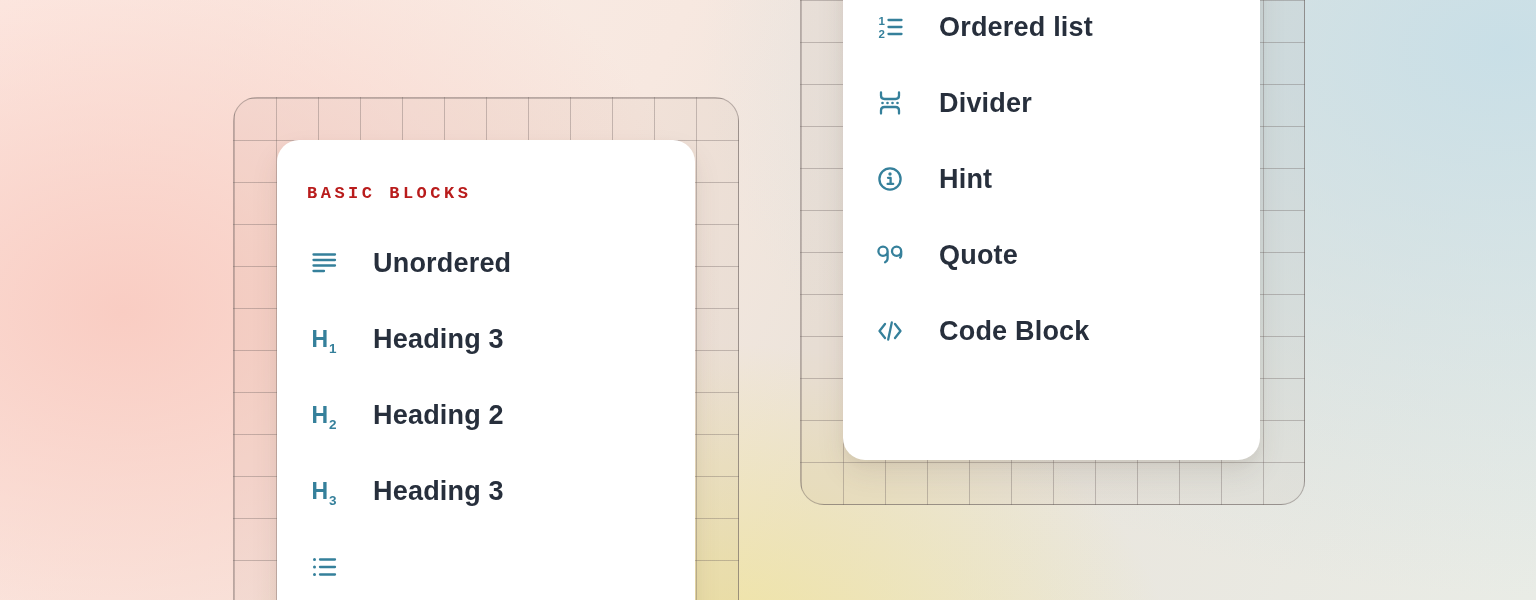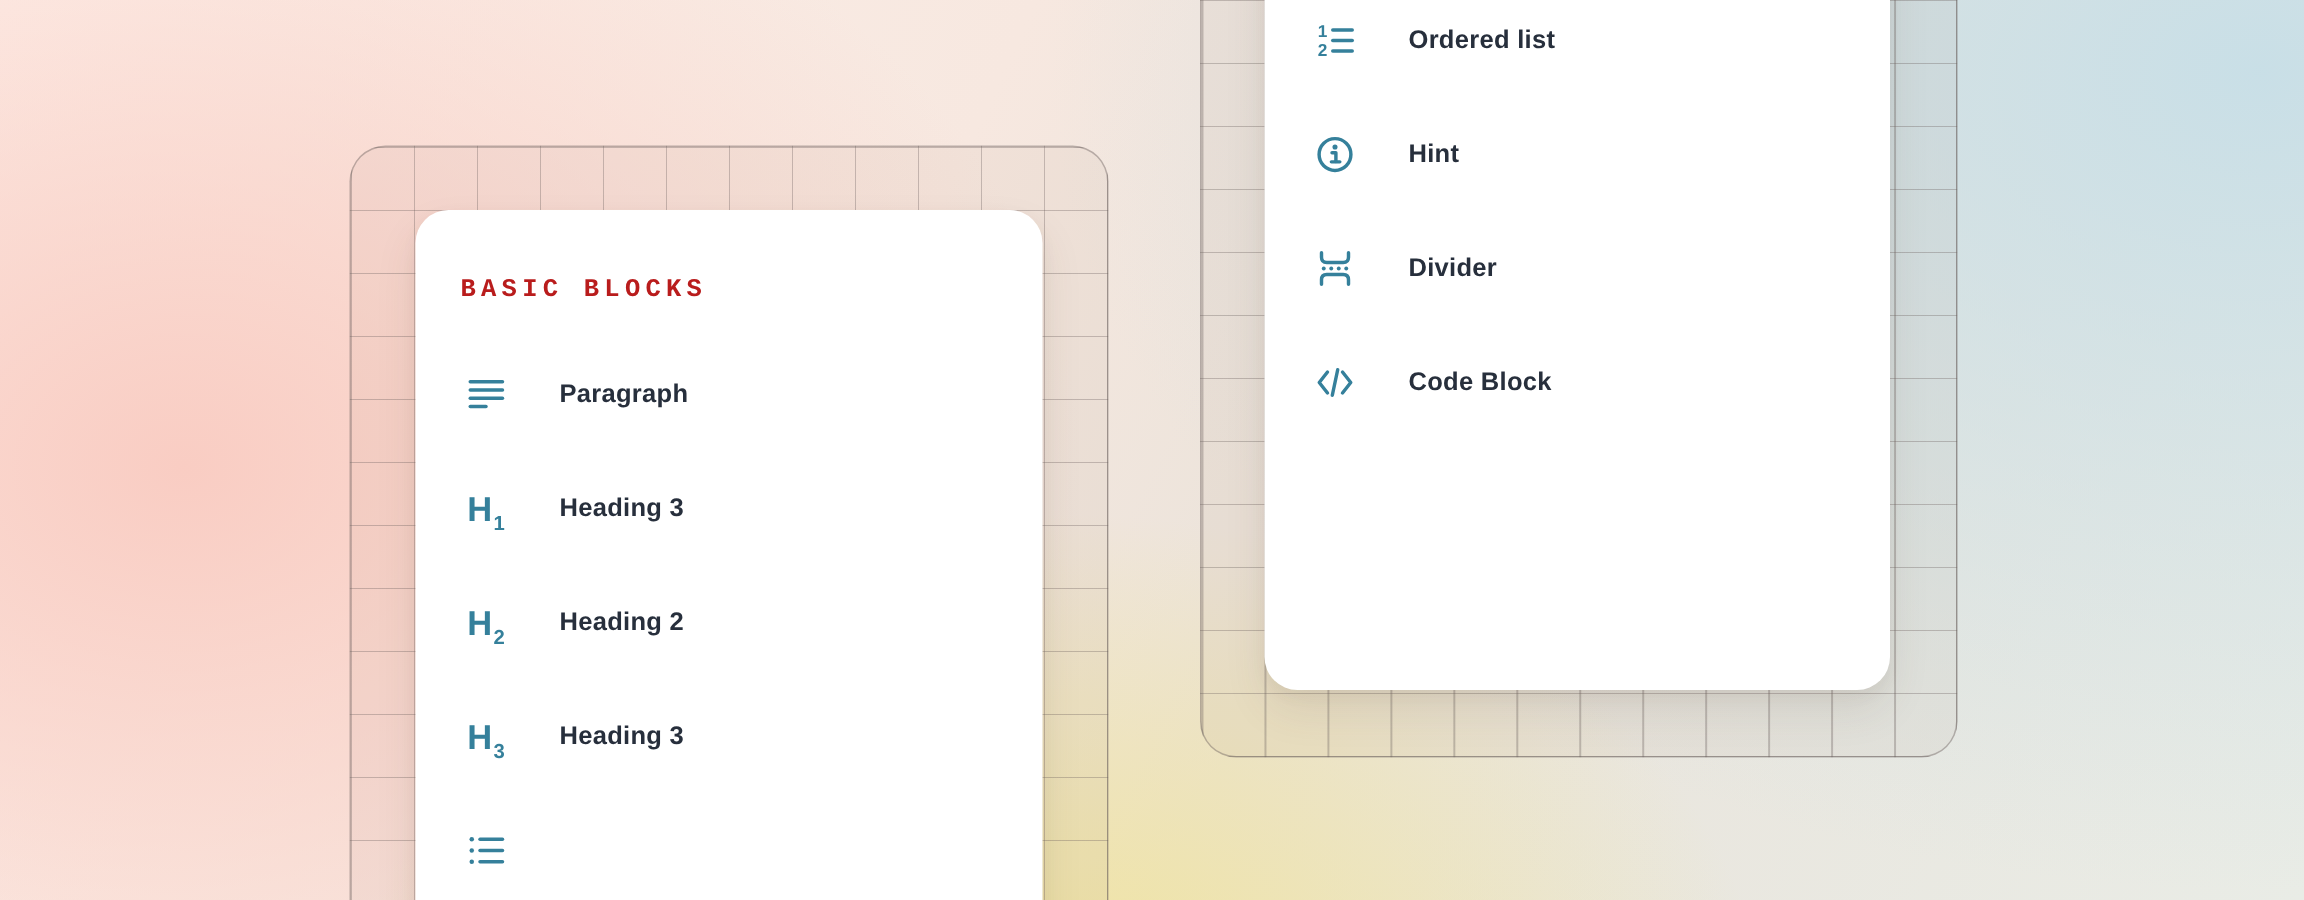--- a/index.html
+++ b/index.html
@@ -59,21 +59,21 @@
     display:flex;align-items:center;justify-content:center;
   }
   .icon-box svg{ display:block; }
   .icon-stroke{ stroke:#35809b; stroke-width:2.3; fill:none; stroke-linecap:round; stroke-linejoin:round; }
   .icon-fill{ fill:#35809b; }
   .ol-digit{ font-family:"Liberation Sans",sans-serif; font-weight:700; font-size:11.5px; fill:#35809b; }
   .hicon{ color:#35809b; font-weight:700; display:flex; align-items:center; }
   .h-main{ font-size:23px; line-height:1; }
   .h-sub{ font-size:13.5px; line-height:1; align-self:flex-end; margin:0 0 1px 1px; }
   .menu-label{
-    font-size:17px;
+    font-size:27px;
     font-weight:700;
     letter-spacing:0.2px;
     color:#272f3c;
     white-space:nowrap;
   }
 </style>
 </head>
 <body>
 
 <div id="canvas">
@@ -90,21 +90,21 @@
         <span class="icon-box">
           <svg width="28" height="28" viewBox="0 0 28 28">
             <g class="icon-stroke">
               <path d="M3.5 5.5 H25"></path>
                 <path d="M3.5 11 H25"></path>
               <path d="M3.5 16.5 H25"></path>
                 <path d="M3.5 22 H14"></path>
             </g>
           </svg>
         </span>
-        <span class="menu-label">Paragraph</span>
+        <span class="menu-label">Unordered</span>
       </div>
 
       <div class="menu-item">
         <span class="icon-box hicon">
           <span class="h-main">H</span>
           <span class="h-sub">1</span>
         </span>
         <span class="menu-label">Heading 3</span>
       </div>
 
@@ -155,53 +155,64 @@
             <g class="icon-stroke">
               <path d="M12.5 7 H25.5"></path>
                 <path d="M12.5 14 H25.5"></path>
                 <path d="M12.5 21 H25.5"></path>
             </g>
           </svg>
         </span>
         <span class="menu-label">Ordered list</span>
       </div>
 
-
-      <div class="menu-item">
-        <span class="icon-box">
-          <svg width="28" height="28" viewBox="0 0 28 28">
-            <g class="icon-stroke" stroke-width="2.2">
-              <circle cx="14" cy="14" r="10.6"></circle>
-              <path d="M12 12.8 H14.6 V18.6"></path>
-              <path d="M11.6 18.9 H17.2"></path>
-            </g>
-            <circle class="icon-fill" cx="14" cy="9" r="1.7"></circle>
-          </svg>
-        </span>
-        <span class="menu-label">Hint</span>
-      </div>
 
       <div class="menu-item">
         <span class="icon-box">
           <svg width="28" height="28" viewBox="0 0 28 28">
             <g class="icon-stroke">
               <path d="M5 3.5 V6.5 Q5 10 8.5 10 H19.5 Q23 10 23 6.5 V3.5"></path>
               <path d="M5 24.5 V21.5 Q5 18 8.5 18 H19.5 Q23 18 23 21.5 V24.5"></path>
             </g>
             <g class="icon-fill">
               <circle cx="6.5" cy="14" r="1.3"></circle>
                 <circle cx="11.5" cy="14" r="1.3"></circle>
               <circle cx="16.5" cy="14" r="1.3"></circle>
                 <circle cx="21.5" cy="14" r="1.3"></circle>
             </g>
           </svg>
         </span>
         <span class="menu-label">Divider</span>
       </div>
 
+      <div class="menu-item">
+        <span class="icon-box">
+          <svg width="28" height="28" viewBox="0 0 28 28">
+            <g class="icon-stroke" stroke-width="2.2">
+              <circle cx="14" cy="14" r="10.6"></circle>
+              <path d="M12 12.8 H14.6 V18.6"></path>
+              <path d="M11.6 18.9 H17.2"></path>
+            </g>
+            <circle class="icon-fill" cx="14" cy="9" r="1.7"></circle>
+          </svg>
+        </span>
+        <span class="menu-label">Hint</span>
+      </div>
+
+      <div class="menu-item">
+        <span class="icon-box">
+          <svg width="28" height="28" viewBox="0 0 28 28">
+            <g class="icon-stroke">
+              <path d="M11.6 10.2 a4.6 4.6 0 1 0 -9.2 0 a4.6 4.6 0 0 0 4.6 4.6 a4.6 4.6 0 0 0 4.6 -4.6 v7 a4.4 4.4 0 0 1 -2.5 4"></path>
+              <path d="M25.2 10.2 a4.6 4.6 0 1 0 -9.2 0 a4.6 4.6 0 0 0 4.6 4.6 a4.6 4.6 0 0 0 4.6 -4.6 v3.4 a4.6 4.6 0 0 1 -1 2.9"></path>
+            </g>
+          </svg>
+        </span>
+        <span class="menu-label">Quote</span>
+      </div>
 
       <div class="menu-item">
         <span class="icon-box">
           <svg width="28" height="28" viewBox="0 0 28 28">
             <g class="icon-stroke" stroke-width="2.2">
               <path d="M9 7 L3.5 14 L9 21"></path>
               <path d="M19 7 L24.5 14 L19 21"></path>
               <path d="M15.8 5.5 L12.2 22.5"></path>
             </g>
           </svg>

